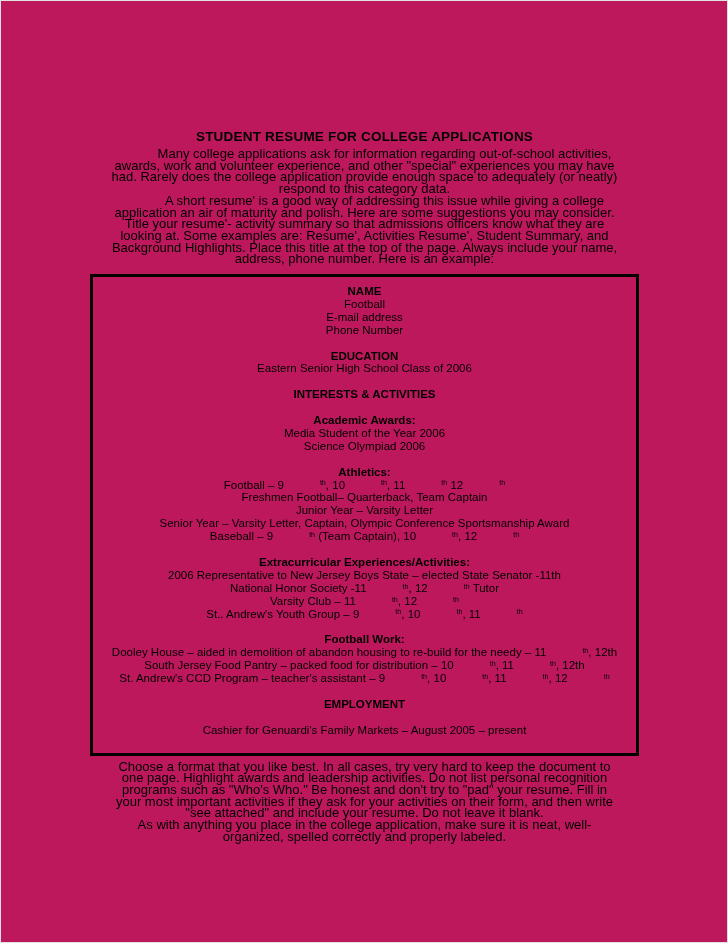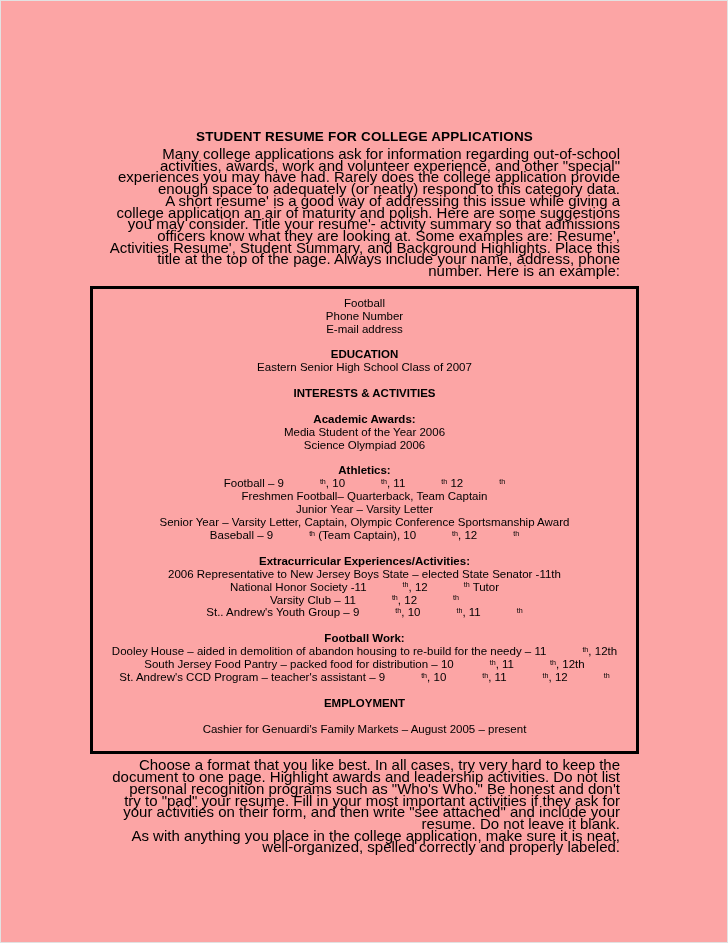--- a/index.html
+++ b/index.html
@@ -1,42 +1,42 @@
 <!DOCTYPE html>
 <html><head>
 <meta charset="utf-8">
 <style>
   html, body { margin: 0; padding: 0; background: #ffffff; }
   .page {
     position: relative;
     width: 728px;
     height: 943px;
     margin: 0 auto;
-    background: #fca5a5;
+    background: #be185d;
     border: 1px solid #e2e2e2;
     box-sizing: border-box;
     font-family: "Liberation Sans", "DejaVu Sans", sans-serif;
     color: #000000;
     overflow: hidden;
   }
   .content {
     margin: 128px 107px 0 108px;
   }
   .title {
     margin: 0 0 4px 0;
     font-size: 13.5px;
     font-weight: bold;
     text-align: center;
     letter-spacing: 0.2px;
   }
   .para {
     margin: 0;
-    font-size: 15px;
+    font-size: 13px;
     line-height: 11.7px;
-    text-align: right;
+    text-align: center;
   }
   .para.indent { text-indent: 40px; }
   .resume-box {
     margin: 9px -19px 5px -19px;
     border: 3px solid #000000;
     padding: 8px 10px 16px 10px;
     text-align: center;
   }
   .rline {
     font-size: 11.5px;
@@ -62,32 +62,33 @@
   <div class="content">
 
     <h1 class="title">STUDENT RESUME FOR COLLEGE APPLICATIONS</h1>
 
     <p class="para indent">Many college applications ask for information regarding out-of-school activities, awards, work and volunteer experience, and other "special" experiences you may have had.  Rarely does the college application provide enough space to adequately (or neatly) respond to this category data.</p>
 
     <p class="para indent">A short resume' is a good way of addressing this issue while giving a college application an air of maturity and polish.  Here are some suggestions you may consider.  Title your resume'- activity summary so that admissions officers know what they are looking at.  Some examples are: Resume',  Activities Resume', Student Summary, and Background Highlights.  Place this title at the top of the page.  Always include your name, address, phone number. Here is an example:</p>
 
     <div class="resume-box">
 
+        <div class="rline bold">NAME</div>
 
         <div class="rline">Football</div>
 
+        <div class="rline">E-mail address</div>
+
         <div class="rline">Phone Number</div>
-
-        <div class="rline">E-mail address</div>
 
         <div class="rline blank"></div>
 
         <div class="rline bold">EDUCATION</div>
 
-        <div class="rline">Eastern Senior High School Class of 2007</div>
+        <div class="rline">Eastern Senior High School Class of 2006</div>
 
         <div class="rline blank"></div>
 
         <div class="rline bold">INTERESTS &amp; ACTIVITIES</div>
 
         <div class="rline blank"></div>
 
         <div class="rline bold">Academic Awards:</div>
 
         <div class="rline">Media Student of the Year 2006</div>

